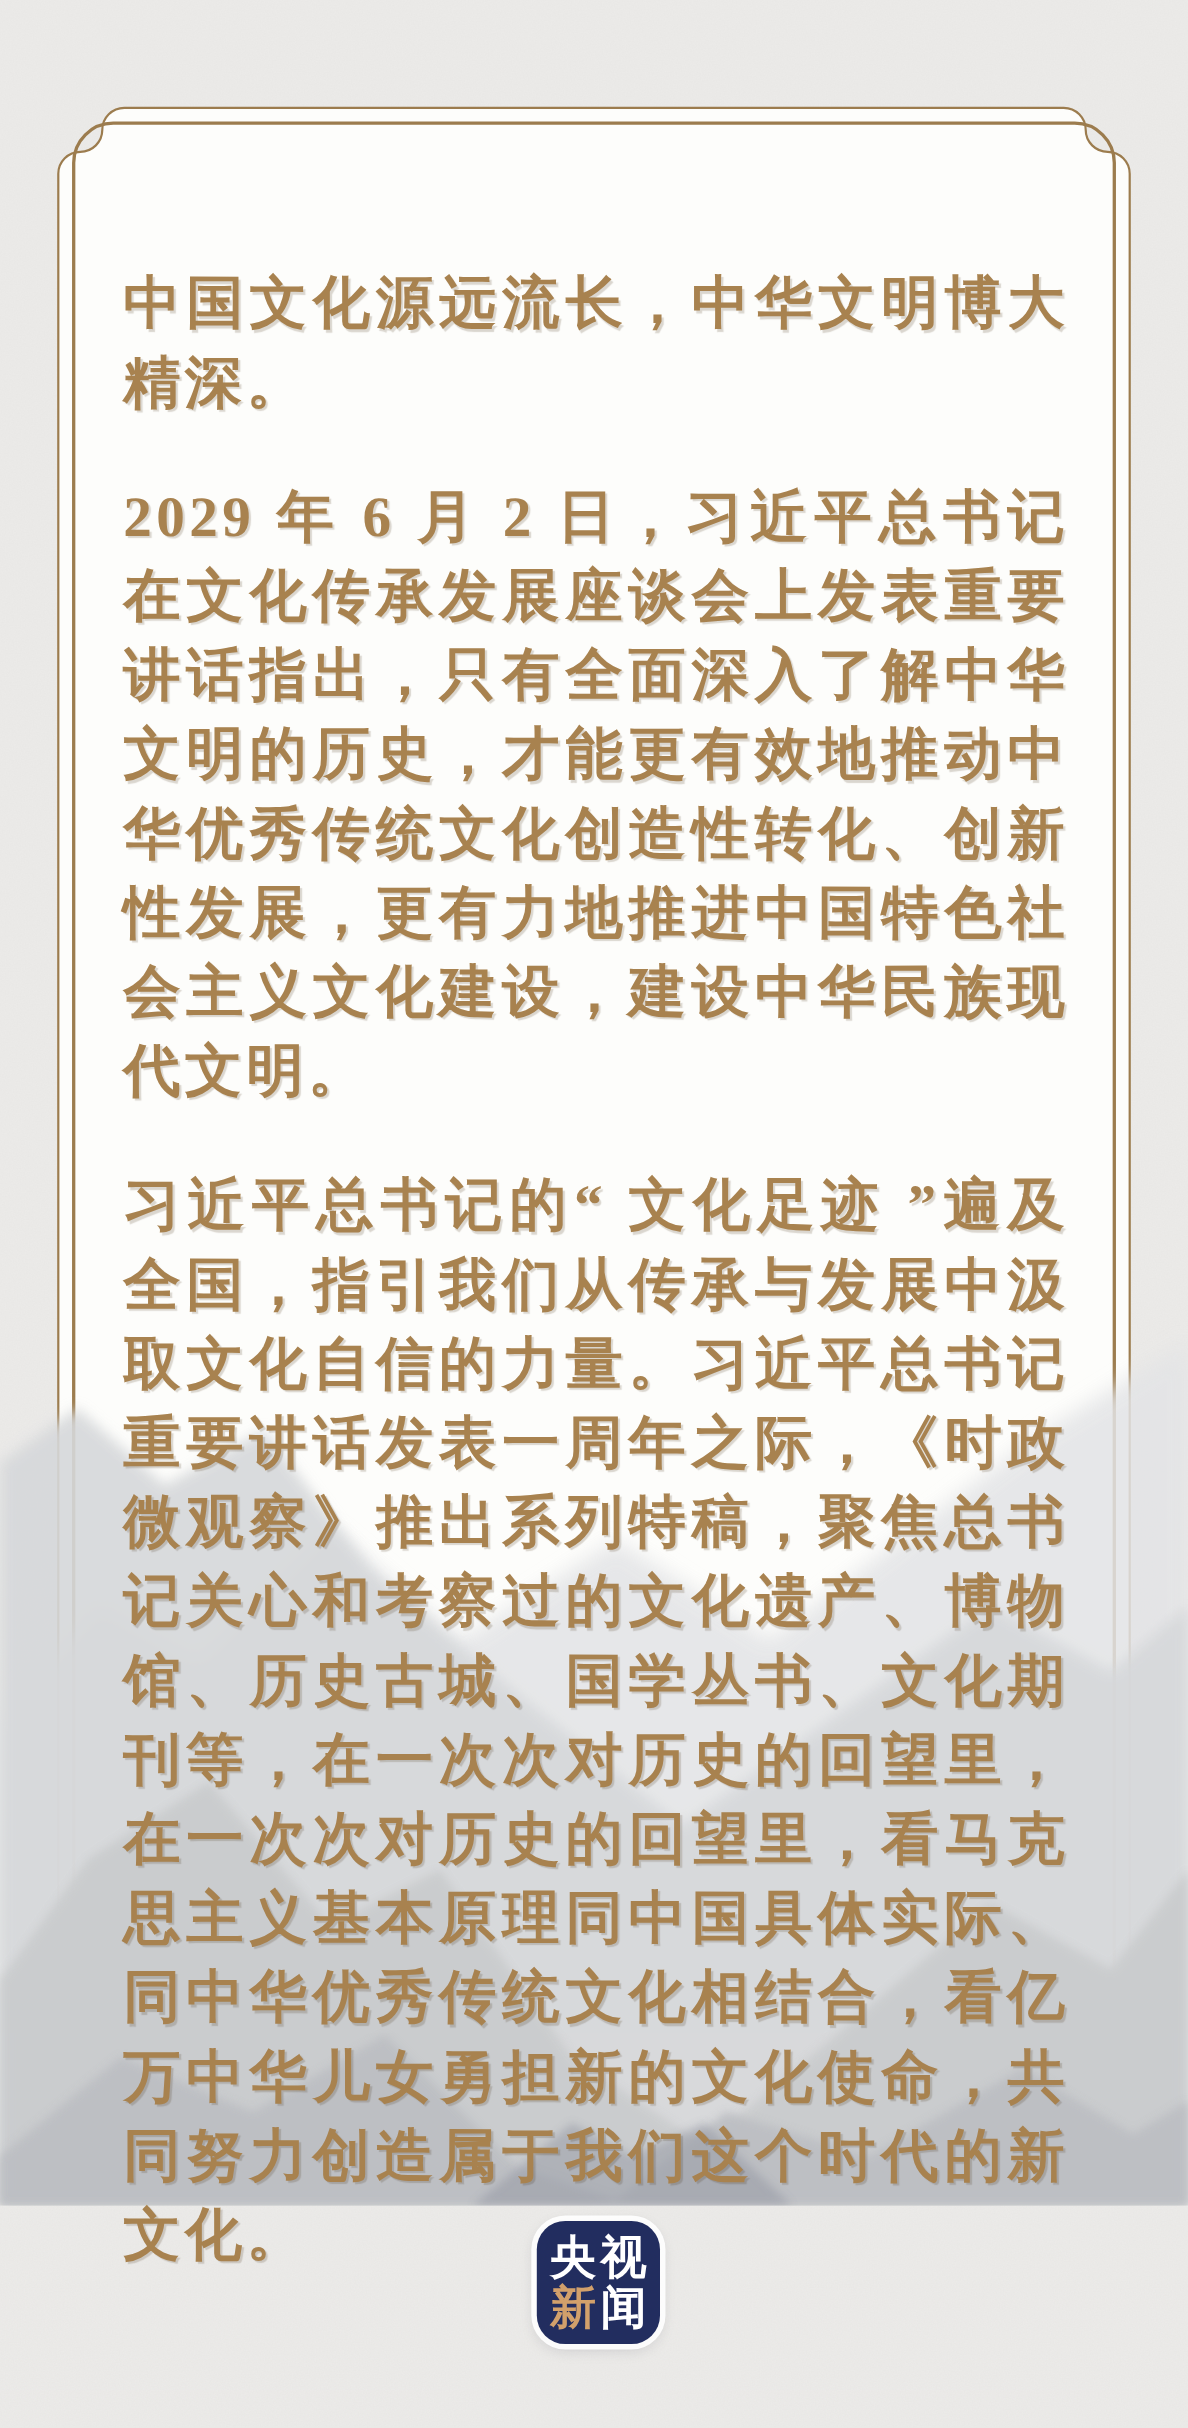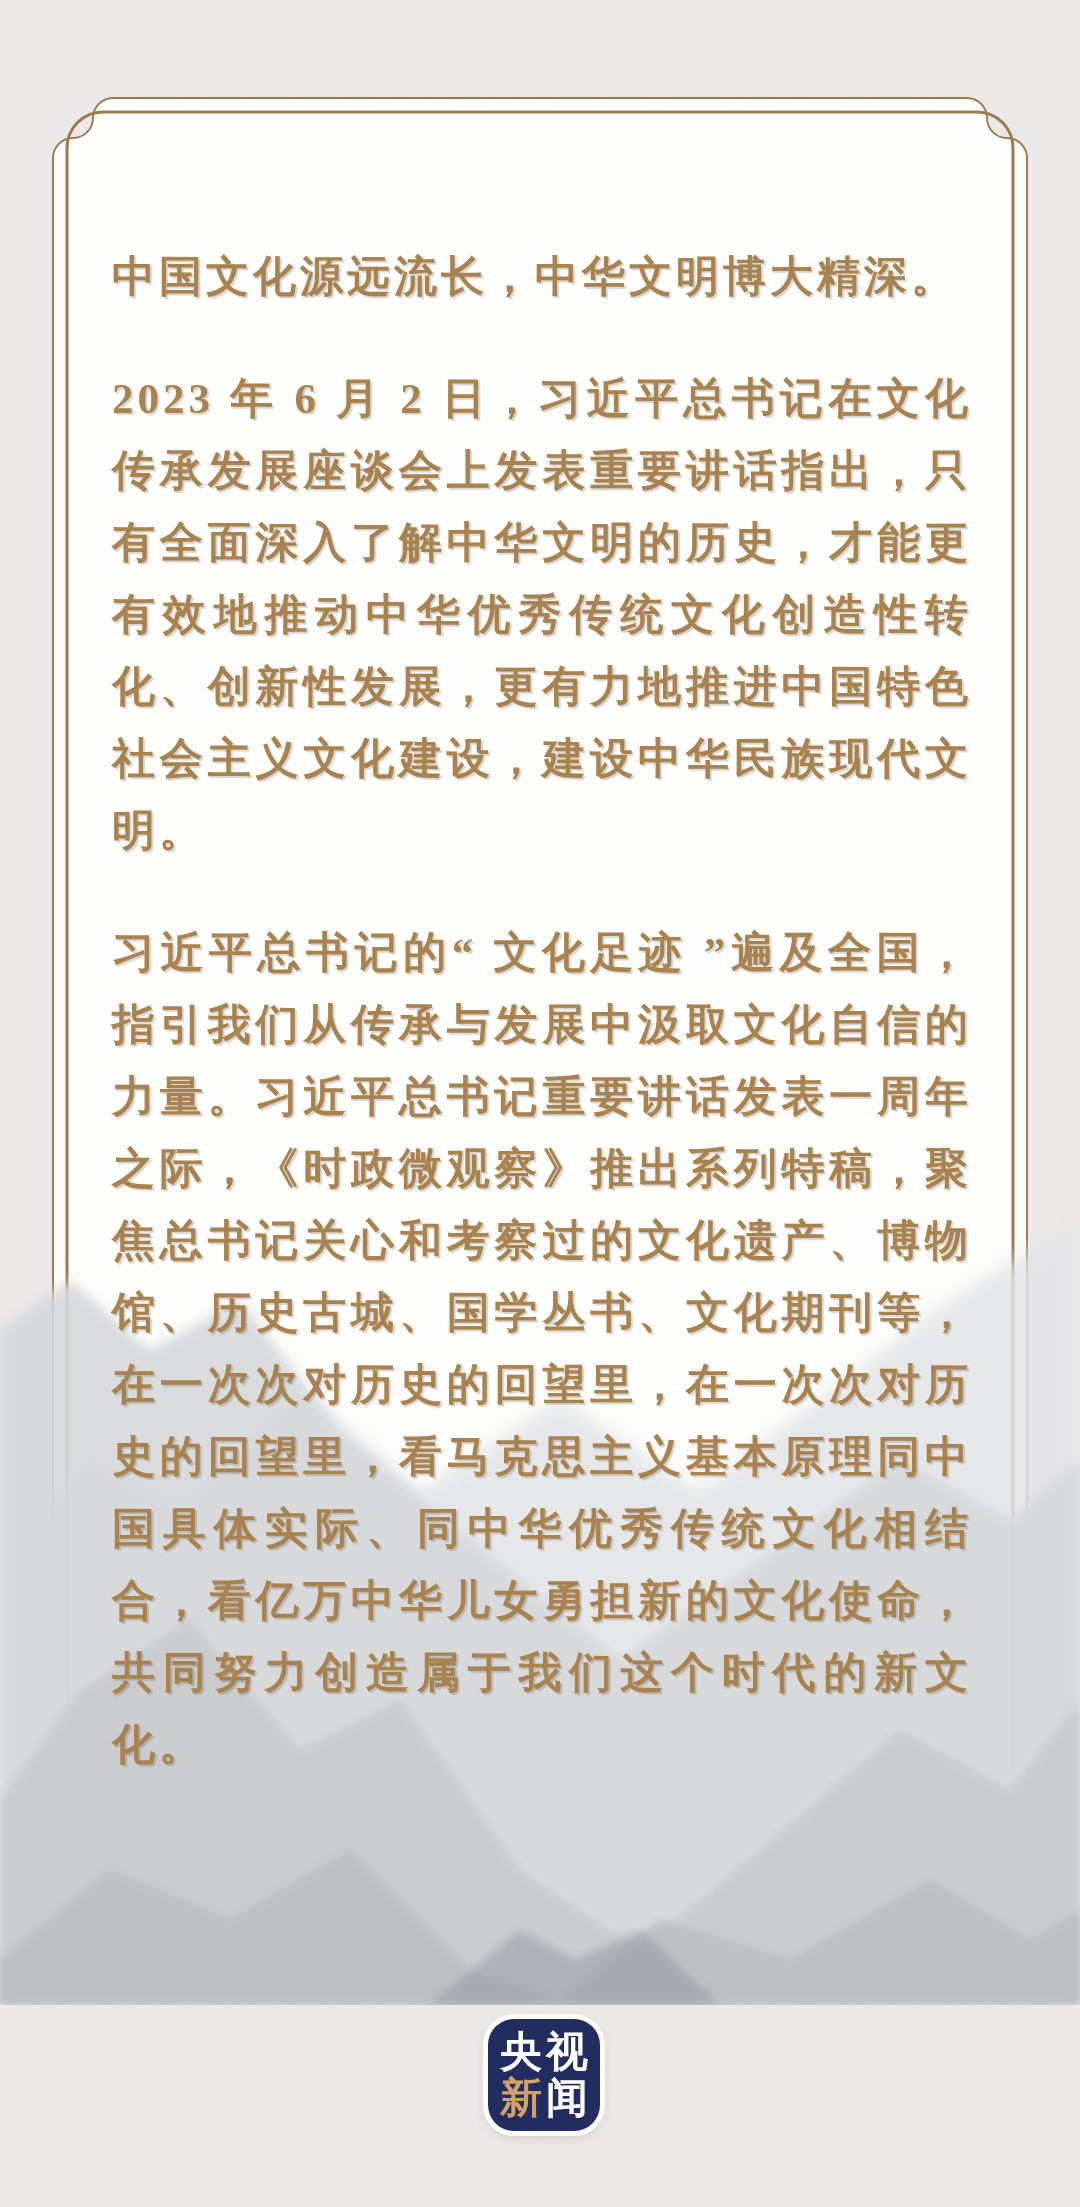--- a/index.html
+++ b/index.html
@@ -14,21 +14,21 @@
   
   .texture{position:absolute;left:0;top:0;width:1080px;height:2207px;z-index:1;pointer-events:none;}
   
   .frame-svg{position:absolute;left:0;top:0;width:1080px;height:2207px;z-index:3;pointer-events:none;}
   
   .mountains-svg{position:absolute;left:0;top:0;width:1080px;height:2207px;z-index:4;pointer-events:none;}
   
   .content{
     position:absolute;left:112px;top:241px;width:860px;z-index:6;
     color:#a8824f;
-    font-size:43px;line-height:72px;font-weight:700;
+    font-size:52px;line-height:72px;font-weight:700;
     letter-spacing:4px;
     text-align:justify;text-justify:inter-ideograph;
     word-break:break-all;
     text-shadow:2px 2px 1px rgba(60,40,10,0.18);
   }
   .content p{margin:0 0 50px 0;padding:0;}
   .content p:last-child{margin-bottom:0;}
   
   .logo{
     position:absolute;left:488px;top:2019px;width:112px;height:112px;z-index:7;
@@ -99,21 +99,21 @@
       <path filter="url(#soft8)" fill="#e3e4e6" opacity="0.85" d="M0,1560 L90,1460 L180,1510 L300,1390 L420,1490 L560,1400 L700,1490 L830,1390 L950,1300 L1080,1220 L1080,2005 L0,2005 Z"></path>
       <path filter="url(#soft6)" fill="#d6d8da" opacity="0.9" d="M0,1330 L70,1280 L150,1350 L240,1300 L340,1430 L470,1540 L620,1660 L760,1560 L900,1460 L1010,1520 L1080,1460 L1080,2005 L0,2005 Z"></path>
       <path filter="url(#soft4)" fill="#caccce" opacity="0.95" d="M0,1800 L80,1690 L190,1620 L300,1750 L400,1700 L520,1870 L640,1950 L760,1850 L900,1730 L1010,1790 L1080,1700 L1080,2005 L0,2005 Z"></path>
       <path filter="url(#soft4)" fill="#bcbec2" opacity="0.9" d="M0,1960 L110,1870 L230,1920 L350,1850 L470,1970 L560,2000 L660,1920 L790,1960 L930,1880 L1030,1940 L1080,1910 L1080,2005 L0,2005 Z"></path>
       <path filter="url(#soft4)" fill="#8e929e" opacity="0.45" d="M430,2005 L520,1930 L575,1960 L640,1930 L720,2005 Z"></path>
     </g>
   </svg>
 
   <div class="content">
     <p>中国文化源远流长，中华文明博大精深。</p>
-    <p>2023 年 6 月 2 日，习近平总书记在文化传承发展座谈会上发表重要讲话指出，只有全面深入了解中华文明的历史，才能更有效地推动中华优秀传统文化创造性转化、创新性发展，更有力地推进中国特色社会主义文化建设，建设中华民族现代文明。</p>
+    <p>2029 年 6 月 2 日，习近平总书记在文化传承发展座谈会上发表重要讲话指出，只有全面深入了解中华文明的历史，才能更有效地推动中华优秀传统文化创造性转化、创新性发展，更有力地推进中国特色社会主义文化建设，建设中华民族现代文明。</p>
     <p>习近平总书记的“ 文化足迹 ”遍及全国，指引我们从传承与发展中汲取文化自信的力量。习近平总书记重要讲话发表一周年之际，《时政微观察》推出系列特稿，聚焦总书记关心和考察过的文化遗产、博物馆、历史古城、国学丛书、文化期刊等，在一次次对历史的回望里，在一次次对历史的回望里，看马克思主义基本原理同中国具体实际、同中华优秀传统文化相结合，看亿万中华儿女勇担新的文化使命，共同努力创造属于我们这个时代的新文化。</p>
   </div>
 
   <div class="logo">
     <span>央</span>
     <span>视</span>
     <span class="accent">新</span>
     <span>闻</span>
   </div>
 

